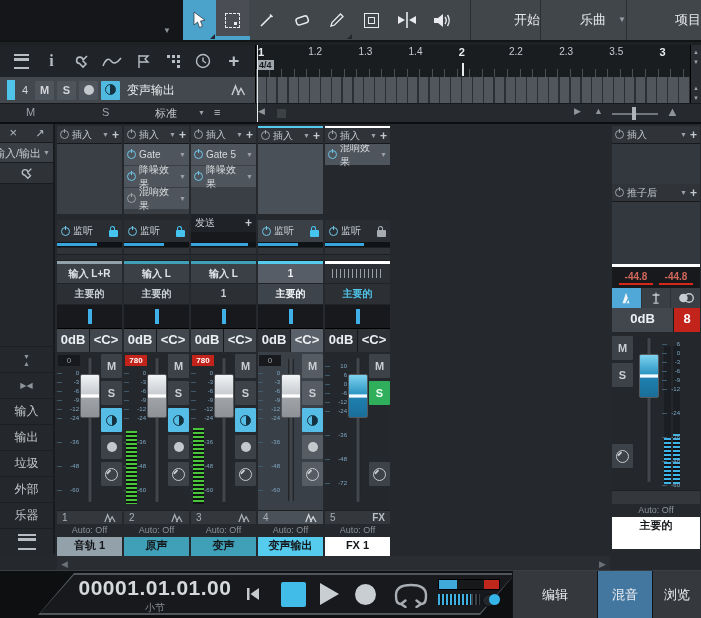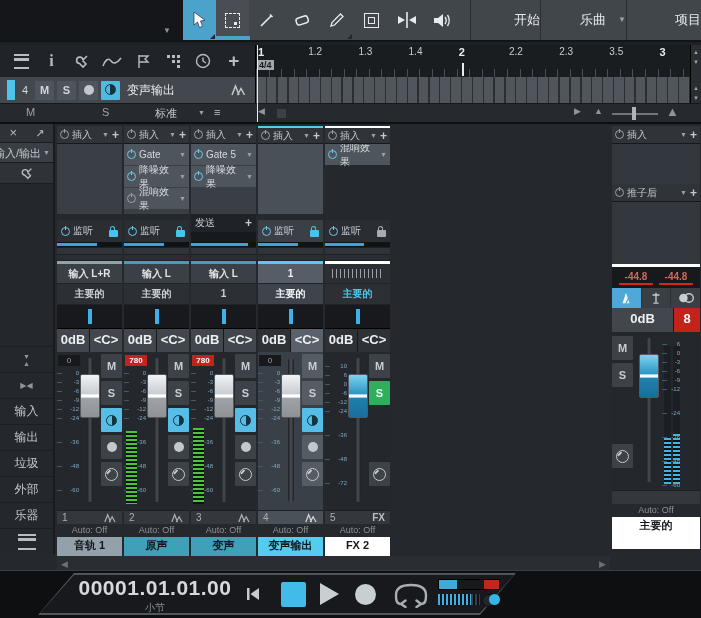--- a/index.html
+++ b/index.html
@@ -783,21 +783,21 @@
                 <span class="knobi"></span>
               </div>
           </div>
         </div>
         <div class="numrow">
             <span>5</span>
             <span class="sp"></span>
             <span class="fxtag">FX</span>
           </div>
         <div class="autorow">Auto: Off</div>
-        <div class="namerow" style="background: rgb(255, 255, 255);">FX 2</div>
+        <div class="namerow" style="background: rgb(255, 255, 255);">FX 1</div>
       </div>
     </div>
 
     <div id="mainstrip">
       <div class="inshdr">
           <span class="pwr gy"></span>
           <span>插入</span>
           <span class="sp"></span>
           <span class="dd7">▼</span>
           <span class="plus">+</span>
@@ -915,15 +915,20 @@
         </div>
       <div id="tm-bot">
         <div id="tm-seg"></div>
           <div id="tm-seg2"></div>
         <div id="tm-tog">
             <div class="c1"></div>
             <div class="c2"></div>
           </div>
       </div>
     </div>
+    <div id="tp-tabs">
+      <div class="tptab" style="flex:0 0 84px">编辑</div>
+      <div class="tptab active" style="flex:0 0 54px">混音</div>
+      <div class="tptab" style="flex:1">浏览</div>
+    </div>
   </div>
 
 </div>
 
 </body></html>

